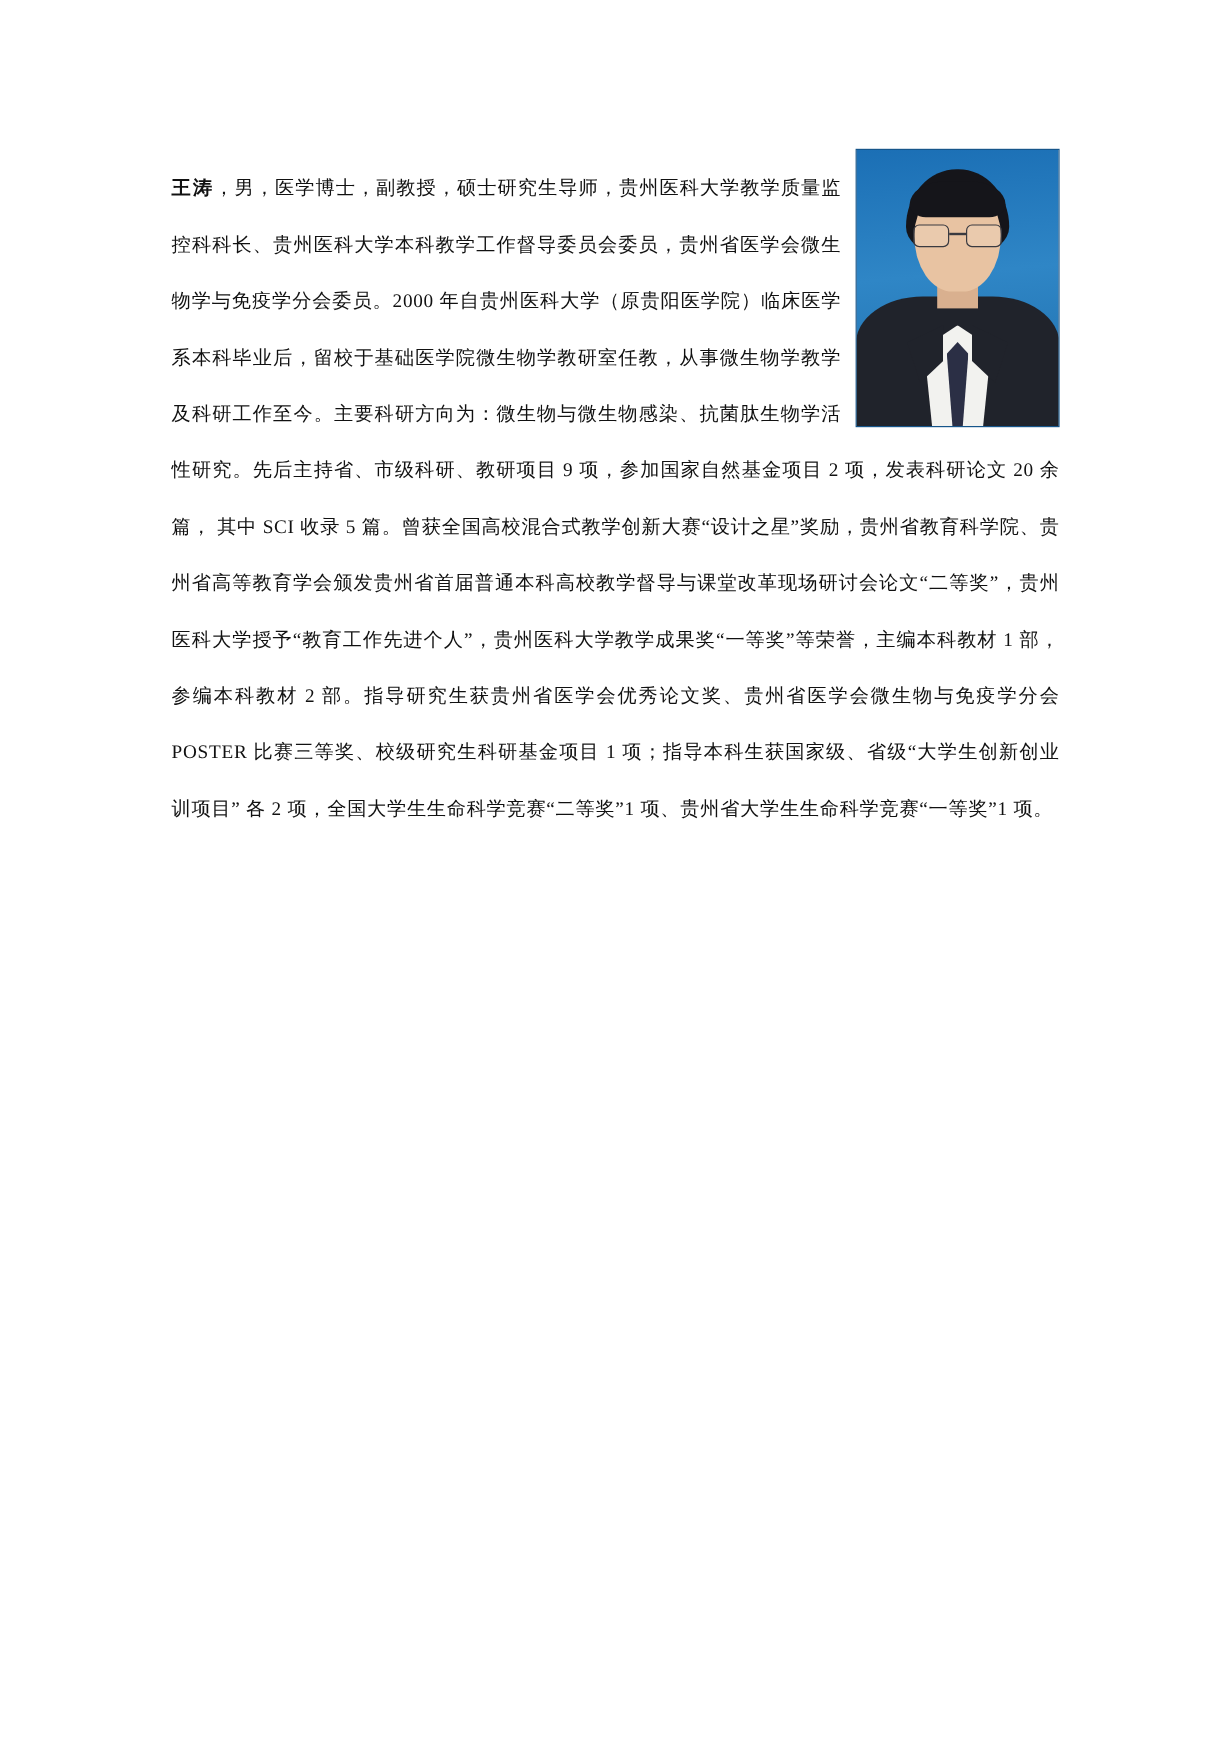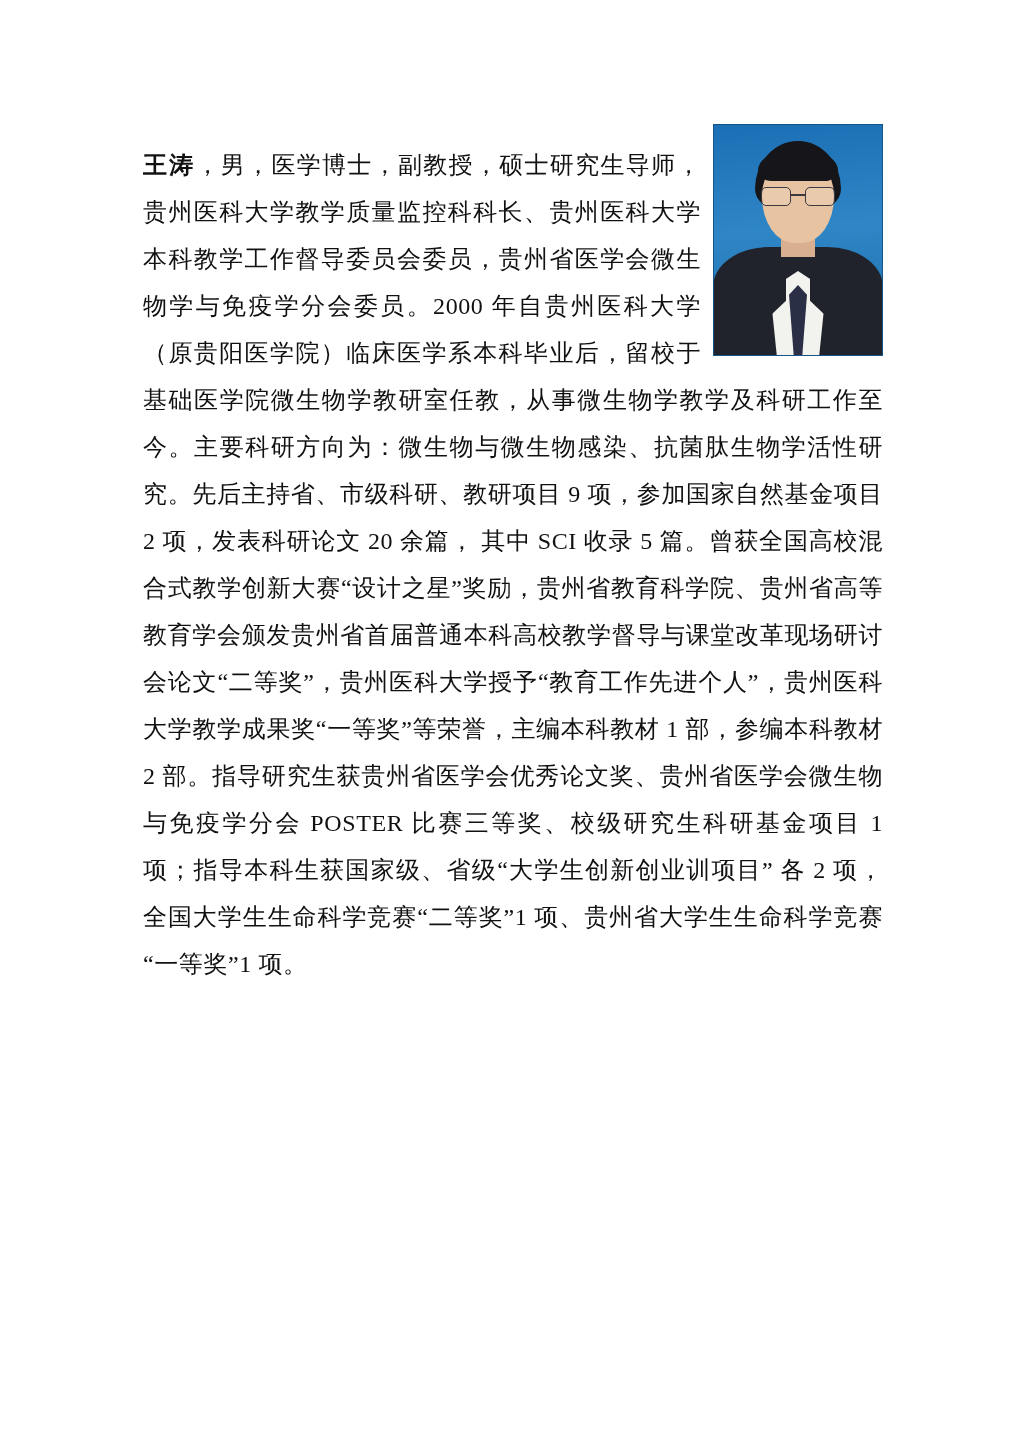--- a/index.html
+++ b/index.html
@@ -23,21 +23,21 @@
     height: 1448px;
     background: #ffffff;
   }
   .content {
     position: absolute;
     left: 143px;
     top: 118px;
     width: 740px;
   }
   .bio-text {
-    font-size: 24px;
+    font-size: 16px;
     line-height: 47px;
     text-align: justify;
     text-justify: inter-ideograph;
     letter-spacing: 0.6px;
     color: #111111;
   }
   .bio-text .lead-name {
     font-weight: bold;
     letter-spacing: 1.5px;
   }

